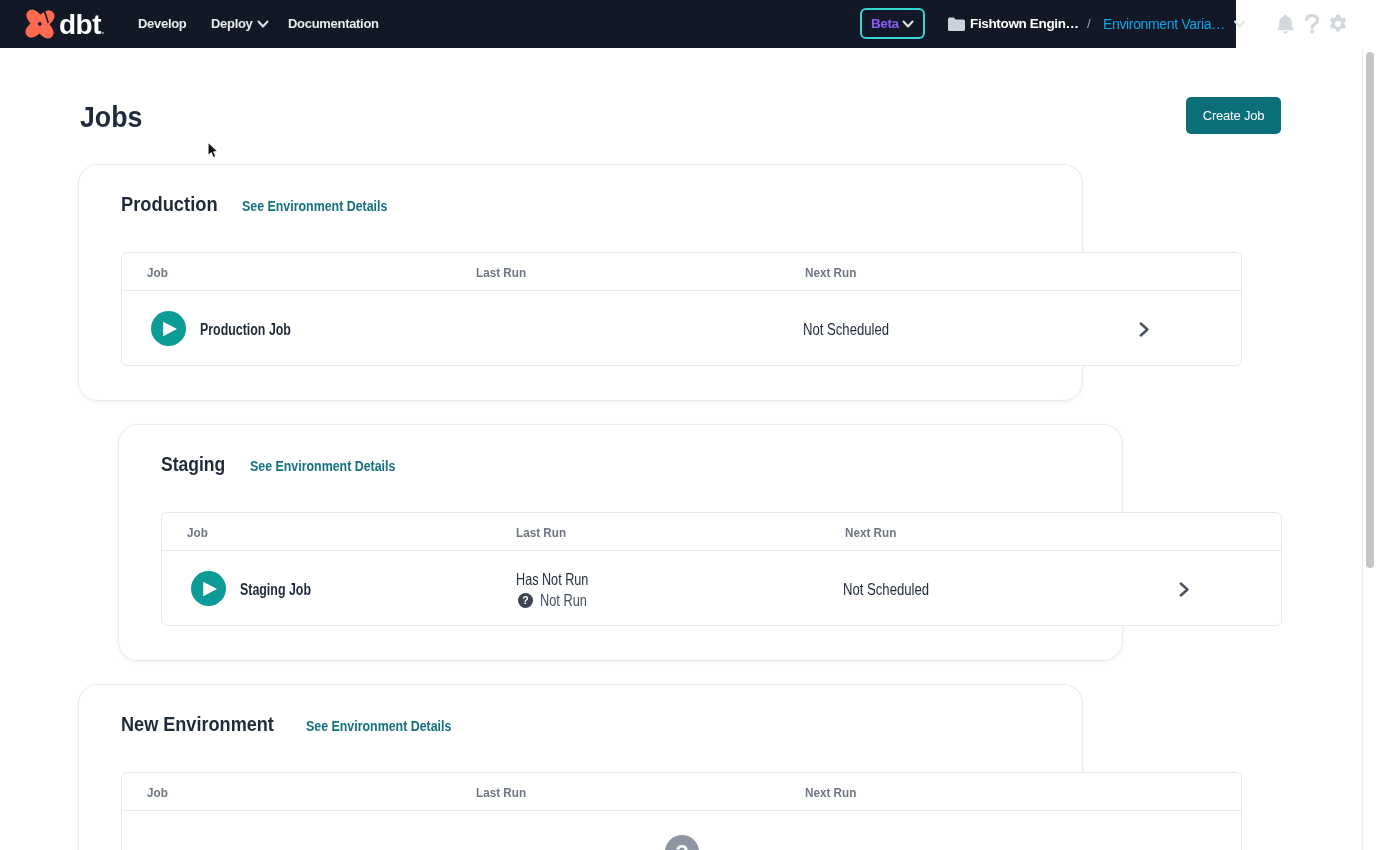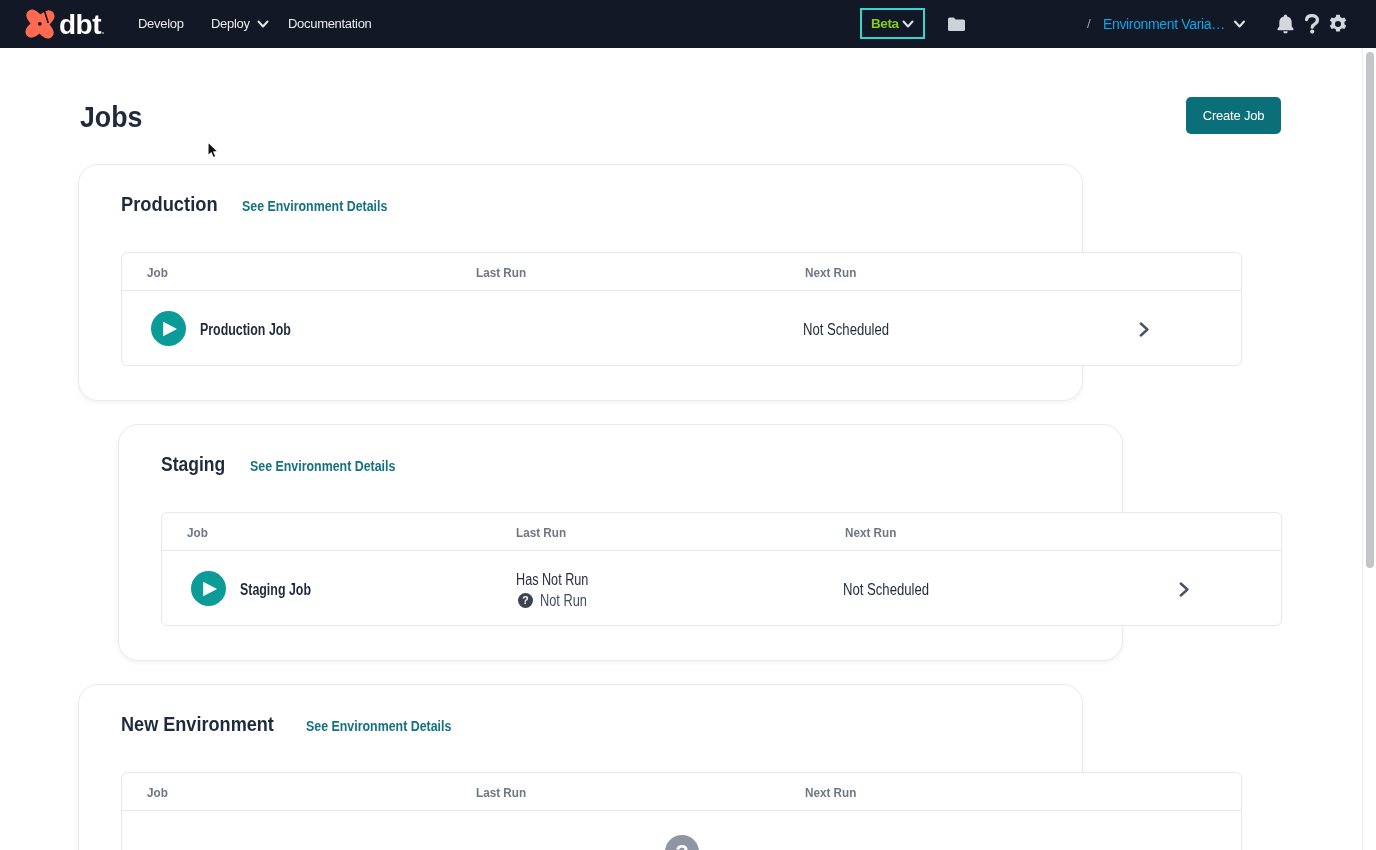--- a/index.html
+++ b/index.html
@@ -1,22 +1,22 @@
 <!DOCTYPE html>
 <html><head>
 <meta charset="utf-8">
 <style>
   * { margin:0; padding:0; box-sizing:border-box; }
   html,body { width:1376px; height:850px; overflow:hidden; background:#fff;
     font-family:"Liberation Sans", sans-serif; }
-  .nav { position:absolute; left:0; top:0; width:1376px; height:48px; background:#121826; }
+  .nav { position:absolute; left:0; top:0; width:1236px; height:48px; background:#121826; }
   .logo { position:absolute; left:24px; top:8px; width:32px; height:32px; }
   .logoword { position:absolute; left:59px; top:9px; color:#fff; font-size:28px; font-weight:700; letter-spacing:-0.5px; }
-  .navlink { position:absolute; top:0; height:48px; line-height:48px; color:#e9ebee; font-size:13px; font-weight:400; letter-spacing:-0.3px; }
-  .betabox { position:absolute; left:860px; top:8px; width:65px; height:31px; border:2px solid #35d5d2; border-radius:0; color:#84cc16; font-size:13.5px; font-weight:700; line-height:27px; padding-left:9px; letter-spacing:-0.4px; }
+  .navlink { position:absolute; top:0; height:48px; line-height:48px; color:#e9ebee; font-size:13px; font-weight:700; letter-spacing:-0.3px; }
+  .betabox { position:absolute; left:860px; top:8px; width:65px; height:31px; border:2px solid #35d5d2; border-radius:6px; color:#8b5cf6; font-size:13.5px; font-weight:700; line-height:27px; padding-left:9px; letter-spacing:-0.4px; }
   .crumb { position:absolute; top:0; height:48px; line-height:48px; color:#fff; font-size:13.5px; }
   .navicon { position:absolute; }
   .scrolltrack { position:absolute; left:1362px; top:48px; width:14px; height:802px; background:#fff; border-left:1px solid #ededee; }
   .scrollthumb { position:absolute; left:1366px; top:52px; width:8px; height:516px; background:#c3c5c9; border-radius:4px; }
 
   .h1 { position:absolute; left:80px; top:100px; font-size:30px; font-weight:700; color:#1f2a3c; transform:scaleX(0.89); transform-origin:0 0; }
   .createbtn { position:absolute; left:1186px; top:97px; width:95px; height:37px; background:#0b6f7a; border-radius:5px; color:#fff; font-size:13px; font-weight:400; text-align:center; line-height:37px; letter-spacing:-0.2px; }
 
   .card { position:absolute; left:78px; width:1005px; height:237px; background:#fff; border:1px solid #e8eaee; border-radius:20px; box-shadow:0 2px 4px rgba(22,29,37,0.05); }
   .cardtitle { position:absolute; left:42px; top:29px; font-size:20px; line-height:20px; font-weight:700; color:#1f2a3c; transform-origin:0 0; white-space:nowrap; }
@@ -62,20 +62,21 @@
   <span class="navlink" style="left:288px;">Documentation</span>
 
   <div class="betabox">Beta</div>
   <svg class="navicon" style="left:902px; top:19px;" width="12" height="11" viewBox="0 0 12 11">
       <path d="M1.5 2.5 L6 7.5 L10.5 2.5" fill="none" stroke="#dfe2e6" stroke-width="2" stroke-linecap="round" stroke-linejoin="round"></path>
     </svg>
 
   <svg class="navicon" style="left:948px; top:17px;" width="17" height="14" viewBox="0 0 17 14">
       <path fill="#ccd2d9" d="M0 2 a1.6 1.6 0 0 1 1.6-1.6 h4.2 l1.8 2 h7.8 a1.6 1.6 0 0 1 1.6 1.6 v8.4 a1.6 1.6 0 0 1-1.6 1.6 h-13.8 a1.6 1.6 0 0 1-1.6-1.6 z"></path>
     </svg>
+  <span class="crumb" style="left:970px; font-weight:700; letter-spacing:-0.35px;">Fishtown Engin…</span>
   <span class="crumb" style="left:1087px; color:#9aa1ab;">/</span>
   <span class="crumb" style="left:1103px; color:#0ea5e9; font-weight:400; font-size:14px; letter-spacing:-0.35px;">Environment Varia…</span>
   <svg class="navicon" style="left:1233px; top:19px;" width="13" height="11" viewBox="0 0 13 11">
       <path d="M2 2.5 L6.5 7.5 L11 2.5" fill="none" stroke="#dfe2e6" stroke-width="2" stroke-linecap="round" stroke-linejoin="round"></path>
     </svg>
 
   <svg class="navicon" style="left:1276px; top:14px;" width="19" height="20" viewBox="0 0 19 20">
     <path fill="#d3d7de" d="M9.5 0.5 a1.6 1.6 0 0 1 1.6 1.6 v0.5 a6.2 6.2 0 0 1 4.6 6 v3.6 l1.7 2.6 a0.9 0.9 0 0 1-0.75 1.4 H2.35 a0.9 0.9 0 0 1-0.75-1.4 l1.7-2.6 V8.6 a6.2 6.2 0 0 1 4.6-6 v-0.5 A1.6 1.6 0 0 1 9.5 0.5 z"></path>
     <path fill="#d3d7de" d="M7.2 17.2 h4.6 a2.3 2.3 0 0 1-4.6 0 z"></path>
   </svg>

